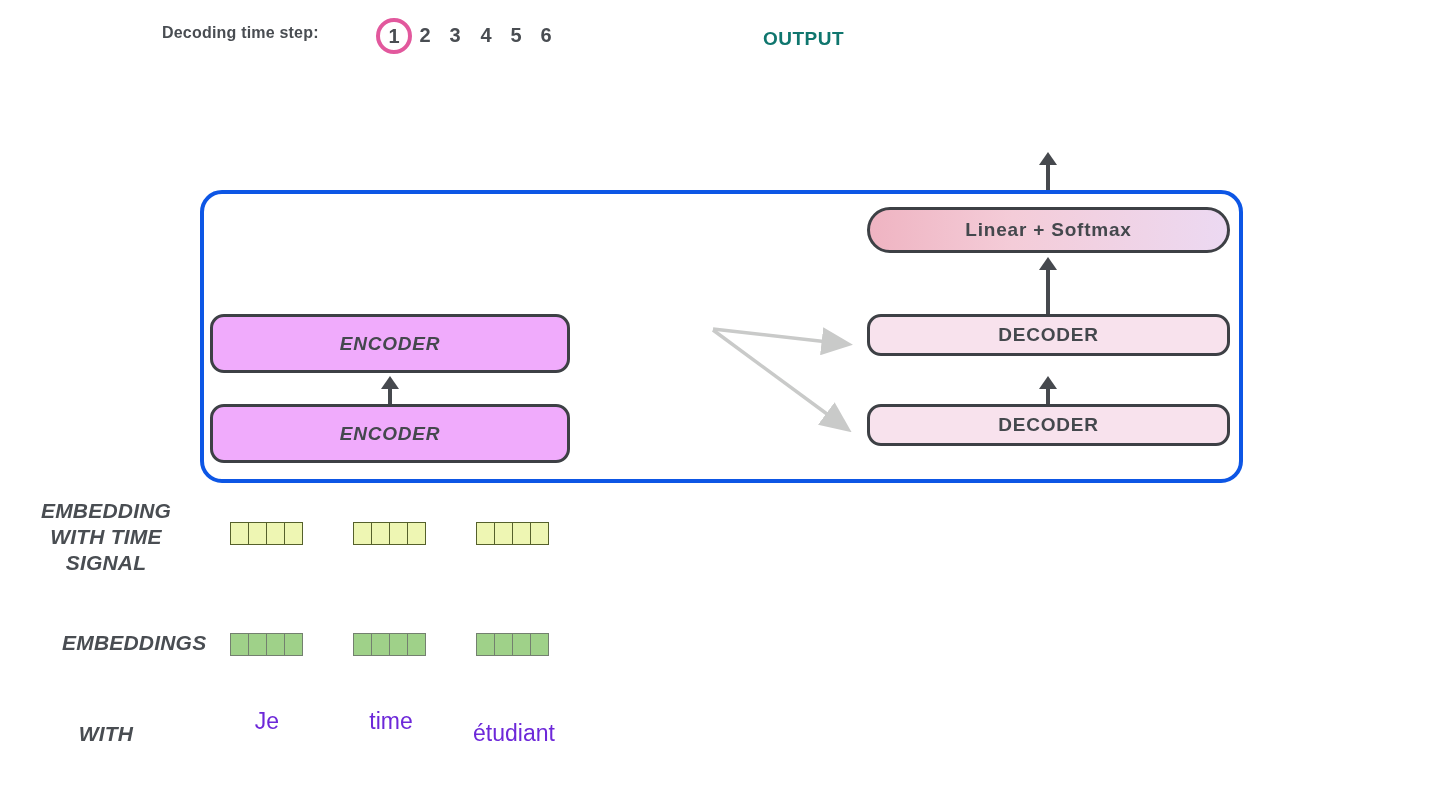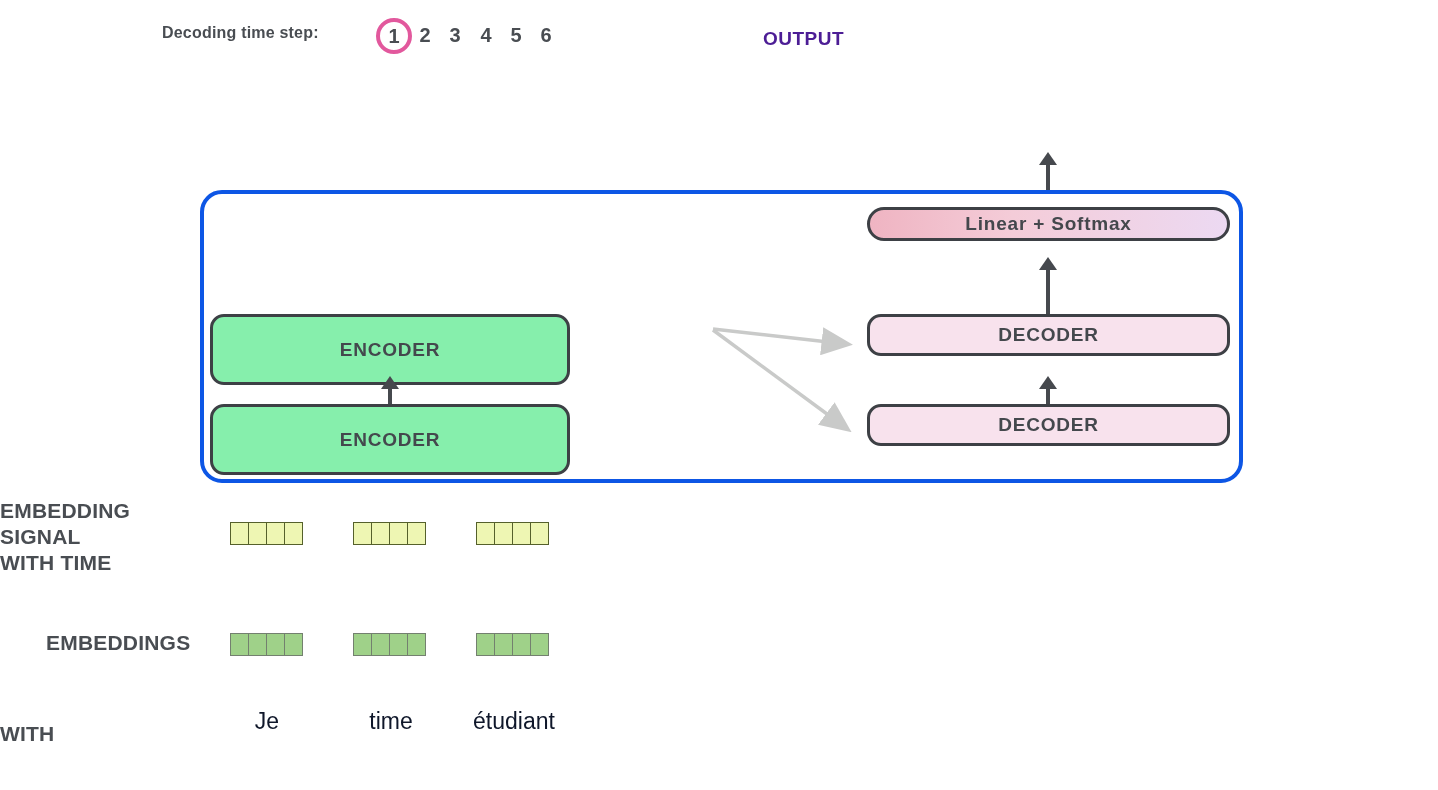--- a/index.html
+++ b/index.html
@@ -12,62 +12,62 @@
   .abs { position:absolute; }
 
   
   .decoding-label { left:162px; top:24px; font-size:16px; font-weight:700; color:#494d52; letter-spacing:.2px; }
   .step-num { font-size:20px; font-weight:700; color:#494d52; width:22px; text-align:center; top:24px; }
   .step-circle {
     left:376px; top:18px; width:36px; height:36px; border:4px solid #e2589d;
     border-radius:50%; display:flex; align-items:center; justify-content:center;
     font-size:20px; font-weight:700; color:#494d52;
   }
-  .output-label { left:763px; top:28px; font-size:19px; font-weight:700; color:#4c1d95; letter-spacing:.5px; }
+  .output-label { left:763px; top:28px; font-size:19px; font-weight:700; color:#0f766e; letter-spacing:.5px; }
 
   
   .model-box {
     left:200px; top:190px; width:1043px; height:293px;
     border:4px solid #0d56e5; border-radius:22px; background:#ffffff;
   }
   .block {
     display:flex; align-items:center; justify-content:center;
     border:3px solid #3d4045; border-radius:14px;
     font-size:19px; font-weight:700; color:#44484d; letter-spacing:.8px;
   }
-  .encoder { left:210px; width:360px; height:71px; background:#86efac; }
+  .encoder { left:210px; width:360px; height:59px; background:#f0abfc;font-style:italic; }
   .enc-top { top:314px; } .enc-bottom { top:404px; }
   .decoder { left:867px; width:363px; height:42px; background:#f8e2ed; }
   .dec-top { top:314px; } .dec-bottom { top:404px; }
   .linear-softmax {
-    left:867px; top:207px; width:363px; height:34px;
+    left:867px; top:207px; width:363px; height:46px;
     border-radius:23px;
     background:linear-gradient(90deg,#efb4c2 0%,#f4ccd8 40%,#ecd9f2 100%);
   }
 
   
   .varrow { display:flex; flex-direction:column; align-items:center; width:18px; }
   .varrow .head { width:0; height:0; border-left:9px solid transparent; border-right:9px solid transparent; border-bottom:13px solid #46494e; }
   .varrow .stem { width:4px; flex:1; background:#46494e; }
 
   
-  .side-label { left:0; width:180px; text-align:left; font-size:21px; font-weight:700; color:#494d52; letter-spacing:.2px; }
+  .side-label { left:16px; width:180px; text-align:center; font-size:21px; font-weight:700; color:#494d52; letter-spacing:.2px;font-style:italic; }
   .time-signal-label { top:498px; line-height:26px; }
   .embeddings-label { top:631px;padding-left:46px; }
   .input-label { top:722px; }
 
   
   .vec { display:flex; }
   .vec .cell { width:19px; height:23px; border:1px solid; margin-left:-1px; }
   .vec .cell:first-child { margin-left:0; }
   .vec-yellow .cell { background:#eef6b3; border-color:#55602b; }
   .vec-green  .cell { background:#9fd189; border-color:#73806f; }
 
   
-  .word { top:708px; width:160px; text-align:center; font-size:23px; color:#0f172a; }
+  .word { top:708px; width:160px; text-align:center; font-size:23px; color:#6d28d9; }
 
   
   .watermark {
     left:1150px; top:740px; width:280px; text-align:right;
     font-size:25px; font-weight:700; color:#ffffff;
     -webkit-text-stroke:1px #9a9a9a;
     text-shadow:-1px -2px 1px rgba(90,90,90,.75), 2px 2px 2px rgba(200,200,200,.8);
     letter-spacing:1px;
   }
 </style>
@@ -131,22 +131,22 @@
       <marker id="gray-head" markerWidth="9" markerHeight="8" refX="7" refY="4" orient="auto">
         <path d="M0,0 L9,4 L0,8 Z" fill="#c9cac9"></path>
       </marker>
     </defs>
     <line x1="13" y1="13" x2="146" y2="28" stroke="#c9cac9" stroke-width="3.5" marker-end="url(#gray-head)"></line>
     <line x1="13" y1="14" x2="146" y2="112" stroke="#c9cac9" stroke-width="3.5" marker-end="url(#gray-head)"></line>
   </svg>
 
   <div class="abs side-label time-signal-label">
     <div>EMBEDDING</div>
+    <div>WITH TIME</div>
     <div>SIGNAL</div>
-    <div>WITH TIME</div>
   </div>
   <div class="abs side-label embeddings-label">EMBEDDINGS</div>
   <div class="abs side-label input-label">WITH</div>
 
   <div class="abs vec vec-yellow" style="left:230px; top:522px;">
     <div class="cell"></div>
       <div class="cell"></div>
       <div class="cell"></div>
       <div class="cell"></div>
   </div>
@@ -177,16 +177,16 @@
   </div>
   <div class="abs vec vec-green" style="left:476px; top:633px;">
     <div class="cell"></div>
       <div class="cell"></div>
       <div class="cell"></div>
       <div class="cell"></div>
   </div>
 
   <div class="abs word" style="left:187px;">Je</div>
   <div class="abs word" style="left:311px;">time</div>
-  <div class="abs word" style="left:434px;">étudiant</div>
+  <div class="abs word" style="left:434px;margin-top:12px;">étudiant</div>
 
 
 </div>
 
 </body></html>

